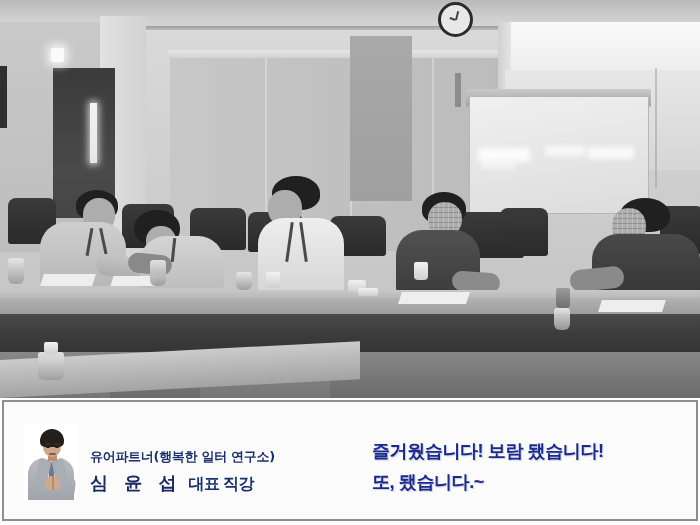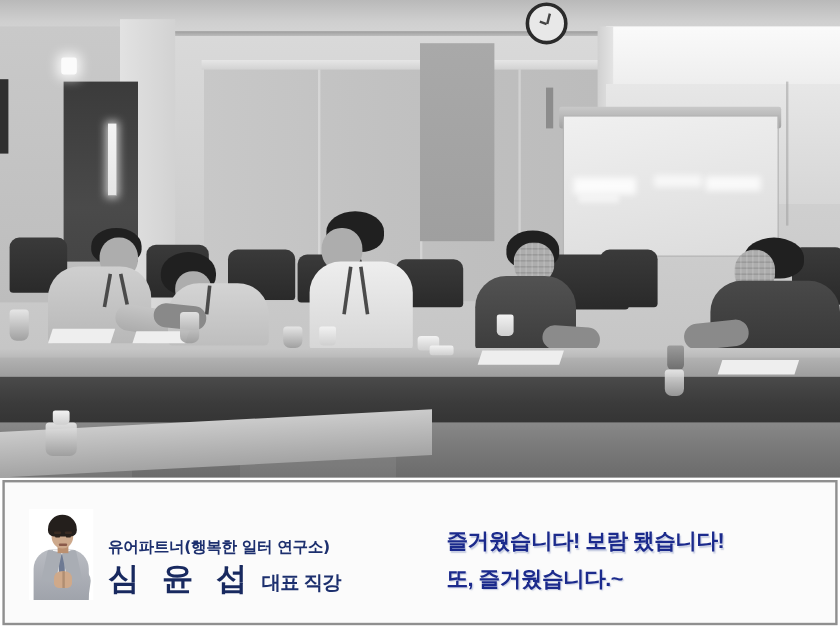--- a/index.html
+++ b/index.html
@@ -340,27 +340,27 @@
   }
   .name-line {
     display: flex;
     align-items: baseline;
     margin-top: 3px;
     white-space: nowrap;
   }
   .name-main {
     font-family: "DejaVu Sans", sans-serif;
     font-weight: bold;
-    font-size: 26px;
+    font-size: 18px;
     line-height: 30px;
     color: #18295f;
     letter-spacing: 5px;
   }
   .name-role {
-    font-family: Liberation Sans, sans-serif;
+    font-family: Liberation Serif, serif;
     font-weight: bold;
     font-size: 16px;
     line-height: 20px;
     color: #1c2f6e;
     margin-left: 7px;
     letter-spacing: -0.5px;
   }
 
   .message-block {
     position: absolute;
@@ -523,18 +523,18 @@
         <div class="name-line">
           <span class="name-main">심 윤 섭</span>
           <span class="name-role">대표 직강</span>
         </div>
       </div>
 
     </div>
 
     <div class="message-block">
       <div class="msg-line">즐거웠습니다!  보람 됐습니다!</div>
-      <div class="msg-line">또, 즐거웠습니다.~</div>
+      <div class="msg-line">또, 됐습니다.~</div>
     </div>
 
   </div>
 
 </div>
 
 </body></html>

